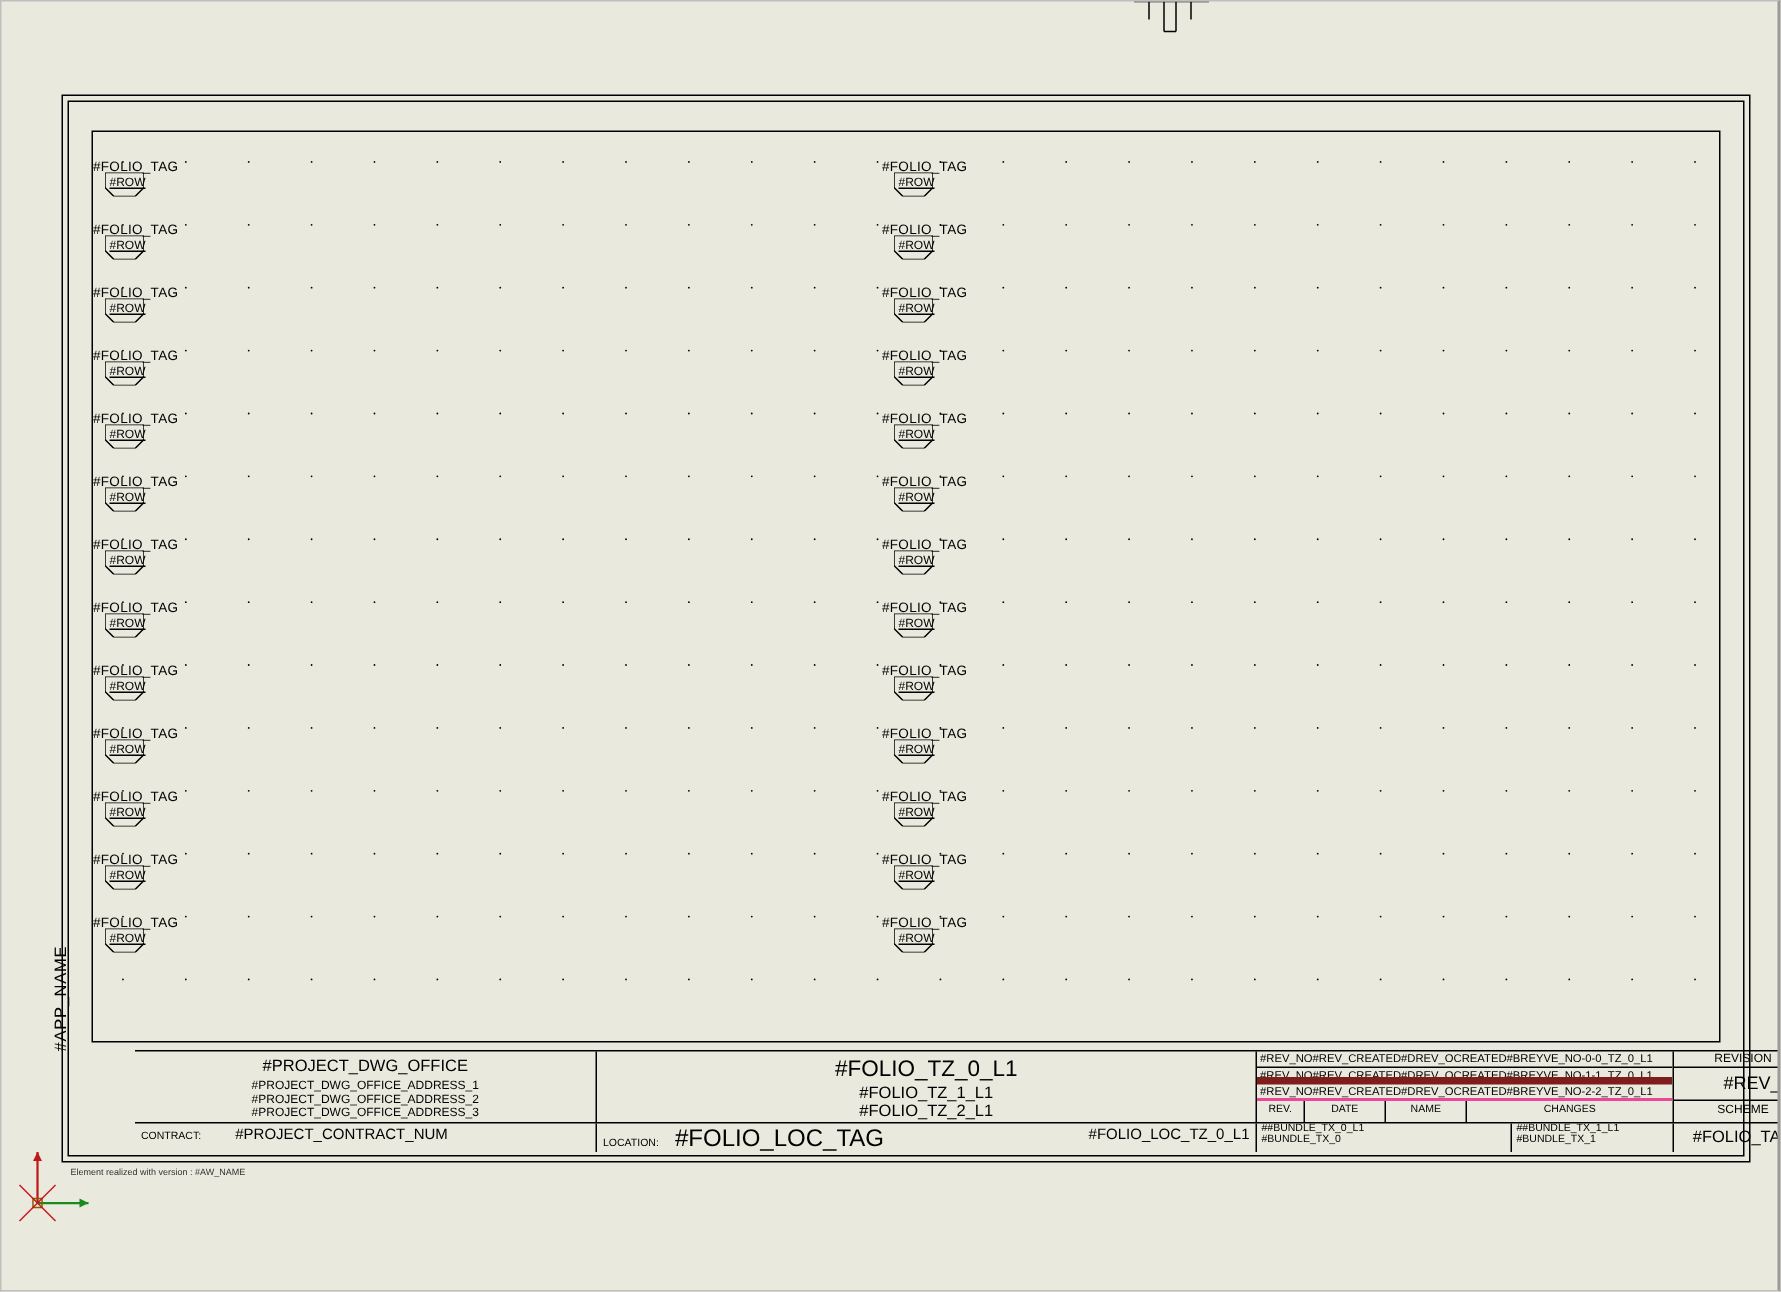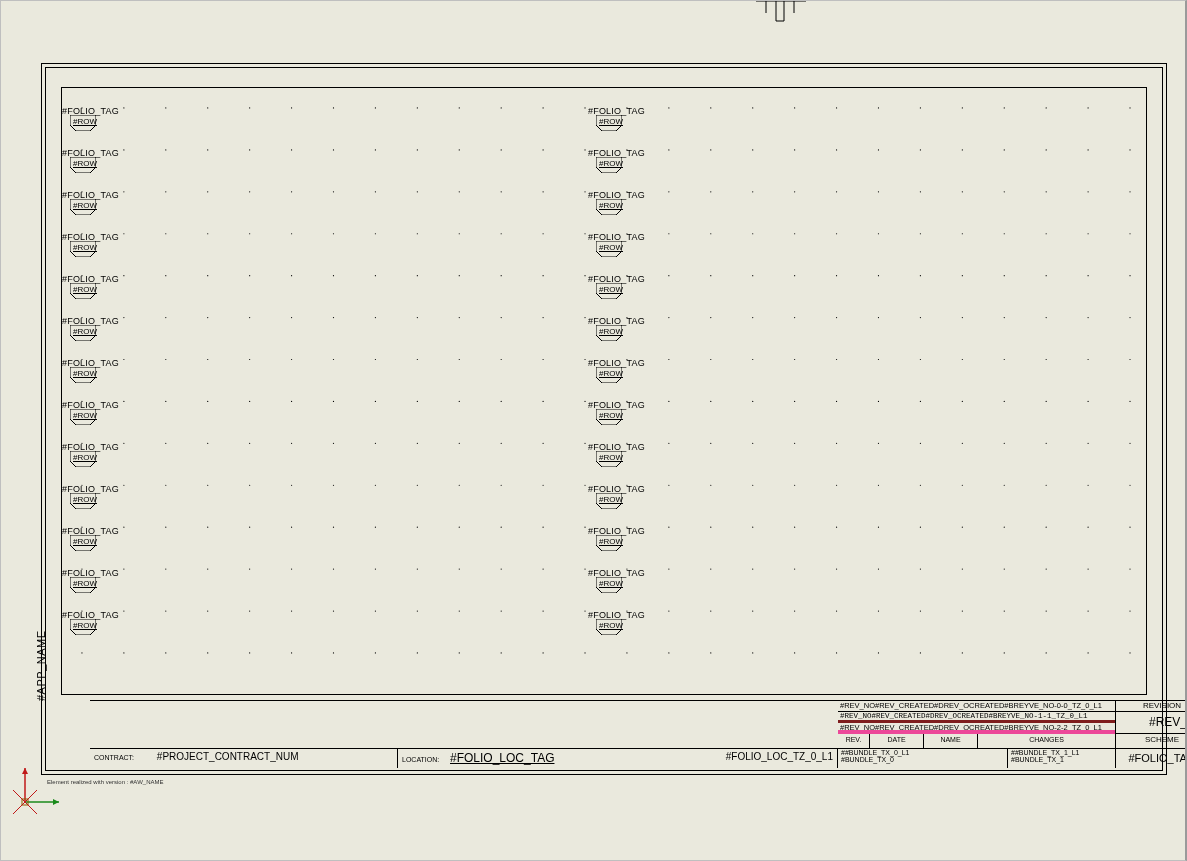--- a/index.html
+++ b/index.html
@@ -124,45 +124,56 @@
   <line x1="28" y1="0" x2="28" y2="20"></line>
   <line x1="20" y1="20" x2="28" y2="20"></line>
   <line x1="38" y1="0" x2="38" y2="12"></line>
 </svg>
 
 <div class="frame-outer"></div>
 <div class="frame-inner">
 
   <div class="titleblock">
     <div class="tb-row1">
+      <div class="tb-cell center" style="left:0;width:308px;">
+        <div style="font-size:11px;margin-top:2px;">#PROJECT_DWG_OFFICE</div>
+        <div style="font-size:8px;margin-top:2px;">#PROJECT_DWG_OFFICE_ADDRESS_1</div>
+        <div style="font-size:8px;">#PROJECT_DWG_OFFICE_ADDRESS_2</div>
+        <div style="font-size:8px;">#PROJECT_DWG_OFFICE_ADDRESS_3</div>
+      </div>
+      <div class="tb-cell center" style="left:308px;width:440px;">
+        <div style="font-size:15px;margin-top:1px;">#FOLIO_TZ_0_L1</div>
+        <div style="font-size:11px;margin-top:2px;">#FOLIO_TZ_1_L1</div>
+        <div style="font-size:11px;">#FOLIO_TZ_2_L1</div>
+      </div>
       <div class="tb-cell" style="left:748px;width:278px;padding:0;">
         <div style="height:11px;border-bottom:1px solid #000;padding:0 2px;font-size:7.5px;overflow:hidden;">#REV_NO#REV_CREATED#DREV_OCREATED#BREYVE_NO-0-0_TZ_0_L1</div>
-        <div style="height:11px;border-bottom:3px solid #7f1d1d;padding:0 2px;font-size:7.5px;overflow:hidden;font-family:Liberation Mono, monospace;">#REV_NO#REV_CREATED#DREV_OCREATED#BREYVE_NO-1-1_TZ_0_L1</div>
-        <div style="height:11px;border-bottom:4px solid #ec4899;padding:0 2px;font-size:7.5px;overflow:hidden;">#REV_NO#REV_CREATED#DREV_OCREATED#BREYVE_NO-2-2_TZ_0_L1</div>
+        <div style="height:11px;border-bottom:5px solid #7f1d1d;padding:0 2px;font-size:7.5px;overflow:hidden;">#REV_NO#REV_CREATED#DREV_OCREATED#BREYVE_NO-1-1_TZ_0_L1</div>
+        <div style="height:11px;border-bottom:2px solid #ec4899;padding:0 2px;font-size:7.5px;overflow:hidden;">#REV_NO#REV_CREATED#DREV_OCREATED#BREYVE_NO-2-2_TZ_0_L1</div>
         <div style="height:15px;display:flex;font-size:7px;">
           <div style="width:32px;border-right:1px solid #000;text-align:center;padding-top:2px;">REV.</div>
           <div style="width:54px;border-right:1px solid #000;text-align:center;padding-top:2px;">DATE</div>
           <div style="width:54px;border-right:1px solid #000;text-align:center;padding-top:2px;">NAME</div>
           <div style="flex:1;text-align:center;padding-top:2px;">CHANGES</div>
         </div>
       </div>
       <div class="tb-cell center" style="left:1026px;width:92px;border-right:none;padding:0;">
         <div style="height:11px;border-bottom:1px solid #000;font-size:8px;padding-top:0;">REVISION</div>
         <div style="height:22px;border-bottom:1px solid #000;font-size:12px;padding-top:3px;text-align:right;padding-right:3px;">#REV_NO</div>
         <div style="height:15px;font-size:8px;padding-top:1px;">SCHEME</div>
       </div>
     </div>
     <div class="tb-row2">
       <div class="tb-cell" style="left:0;width:308px;">
         <span class="hdr-small">CONTRACT:</span>
         <span style="font-size:10px;margin-left:20px;">#PROJECT_CONTRACT_NUM</span>
       </div>
       <div class="tb-cell" style="left:308px;width:440px;">
         <span class="hdr-small">LOCATION:</span>
-        <span style="font-size:12px;margin-left:8px;text-decoration:underline;">#FOLIO_LOC_TAG</span>
+        <span style="font-size:16px;margin-left:8px;">#FOLIO_LOC_TAG</span>
         <span style="font-size:10px;float:right;">#FOLIO_LOC_TZ_0_L1</span>
       </div>
       <div class="tb-cell" style="left:748px;width:170px;padding:0 3px;">
         <div style="font-size:7px;">##BUNDLE_TX_0_L1</div>
         <div style="font-size:7px;">#BUNDLE_TX_0</div>
       </div>
       <div class="tb-cell" style="left:918px;width:108px;padding:0 3px;">
         <div style="font-size:7px;">##BUNDLE_TX_1_L1</div>
         <div style="font-size:7px;">#BUNDLE_TX_1</div>
       </div>

